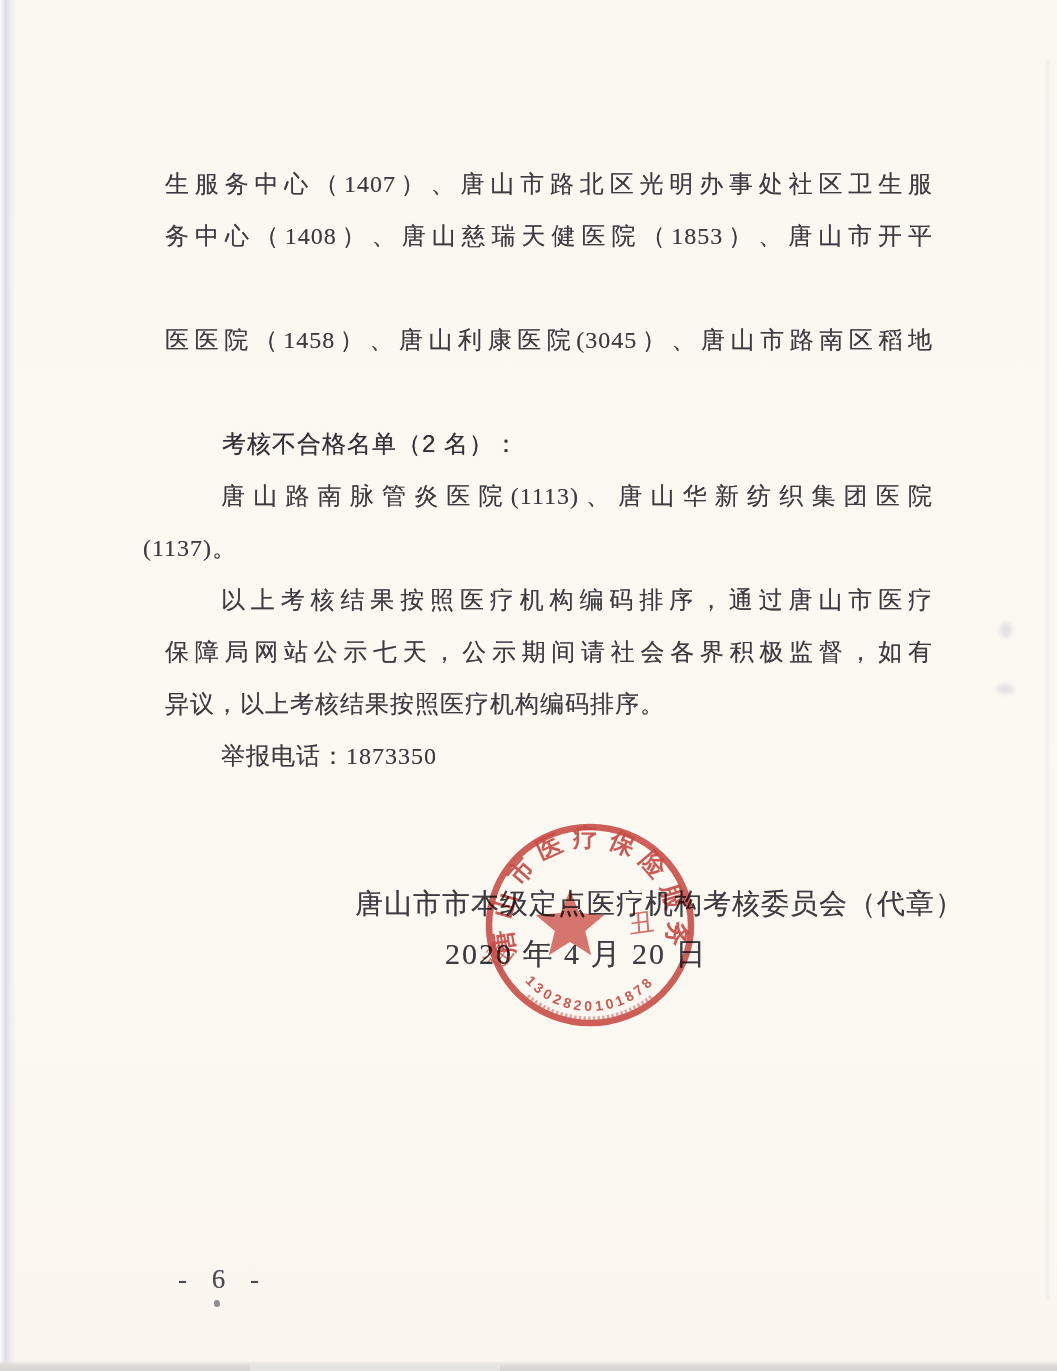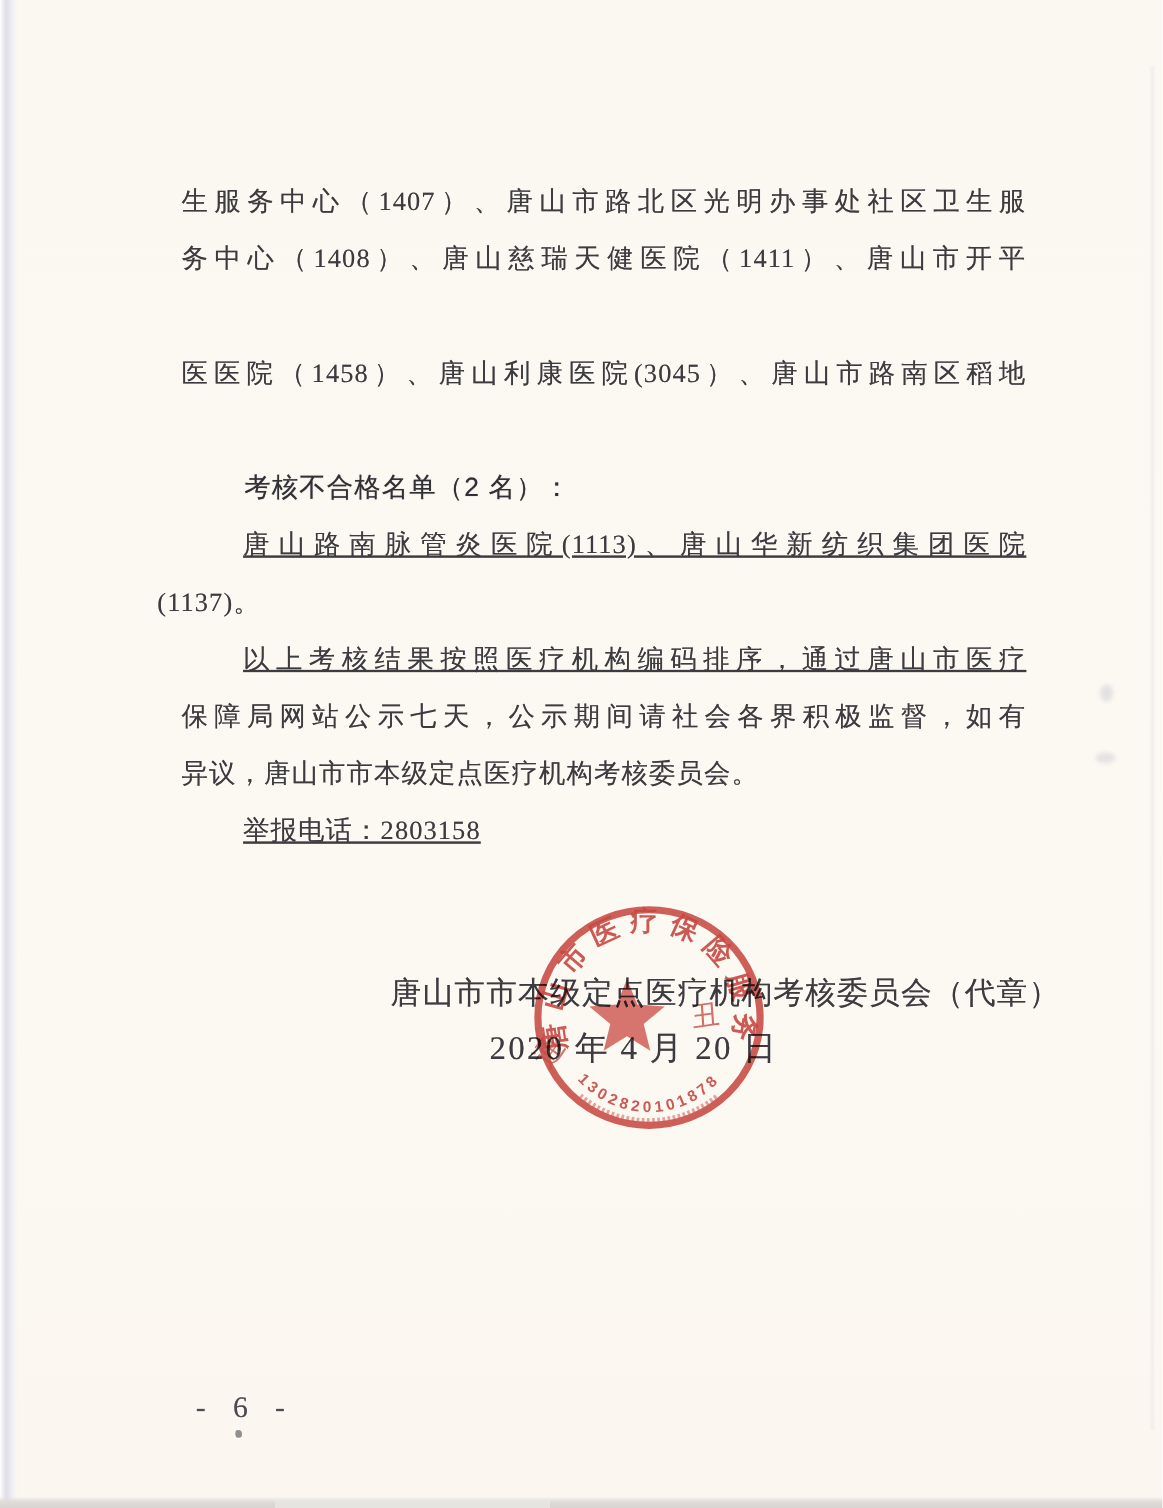--- a/index.html
+++ b/index.html
@@ -36,21 +36,21 @@
   
   .line{
     position:absolute;left:165px;width:768px;
     font-size:24px;line-height:40px;color:#3c3b40;
     letter-spacing:1px;
     text-align:justify;text-align-last:justify;
     text-shadow:0 0 .6px rgba(60,59,64,.55);
     white-space:nowrap;
   }
   .line.endline{text-align-last:left;white-space:normal;}
-  .line.indent{padding-left:56px;width:712px;text-decoration:underline;}
+  .line.indent{padding-left:56px;width:712px;}
   .line.hang{left:143px;width:790px;font-family:Liberation Serif, serif;}
   .heading{
     font-family:"Liberation Sans","DejaVu Sans",sans-serif;
     font-weight:400;color:#313036;
     text-align-last:left;padding-left:57px;
     text-shadow:0 0 .7px rgba(49,48,54,.7);
   }
   .sign-line{
     position:absolute;left:355px;top:884px;
     font-size:28px;line-height:40px;color:#3c3b40;letter-spacing:1px;
@@ -81,33 +81,33 @@
 
   <div class="edge-left"></div>
   <div class="edge-right"></div>
   <div class="edge-bottom"></div>
   <div class="edge-bottom-light"></div>
   <div class="smudge a"></div>
   <div class="smudge b"></div>
   <div class="speck"></div>
 
   <div class="line" style="top:164px">生服务中心（1407）、唐山市路北区光明办事处社区卫生服</div>
-  <div class="line" style="top:216px">务中心（1408）、唐山慈瑞天健医院（1411）、唐山市开平</div>
+  <div class="line" style="top:216px">务中心（1408）、唐山慈瑞天健医院（1853）、唐山市开平</div>
   <div class="line" style="top:320px">医医院（1458）、唐山利康医院(3045）、唐山市路南区稻地</div>
 
   <div class="line heading" style="top:424px">考核不合格名单（2 名）：</div>
 
   <div class="line indent" style="top:476px">唐山路南脉管炎医院(1113)、唐山华新纺织集团医院</div>
   <div class="line endline hang" style="top:528px">(1137)。</div>
 
   <div class="line indent" style="top:580px">以上考核结果按照医疗机构编码排序，通过唐山市医疗</div>
   <div class="line" style="top:632px">保障局网站公示七天，公示期间请社会各界积极监督，如有</div>
-  <div class="line endline" style="top:684px">异议，唐山市市本级定点医疗机构考核委员会。</div>
+  <div class="line endline" style="top:684px">异议，以上考核结果按照医疗机构编码排序。</div>
 
-  <div class="line endline indent" style="top:736px">举报电话：2803158</div>
+  <div class="line endline indent" style="top:736px">举报电话：1873350</div>
 
   <div class="sign-line">唐山市市本级定点医疗机构考核委员会（代章）</div>
   <div class="date-line">2020 年 4 月 20 日</div>
 
   <div class="seal">
     <svg viewBox="0 0 240 234" xmlns="http://www.w3.org/2000/svg">
 
       <ellipse cx="120" cy="115" rx="101" ry="98" fill="none" stroke="#c8433f" stroke-width="6.5" opacity=".88"></ellipse>
 
       <defs>

